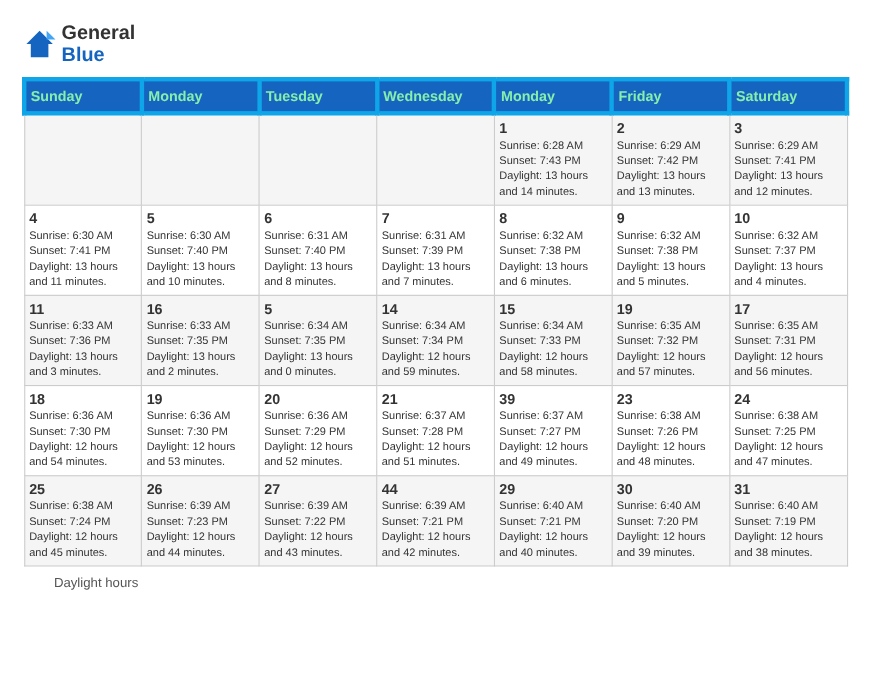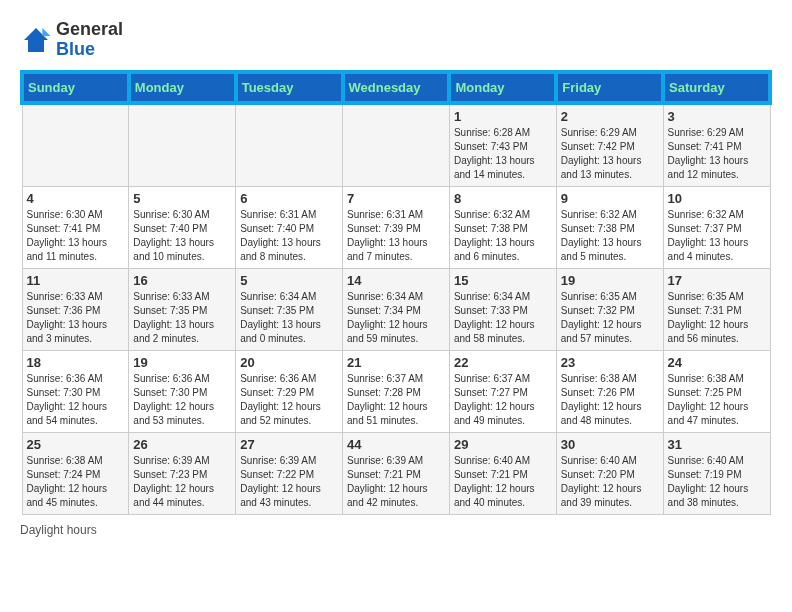--- a/index.html
+++ b/index.html
@@ -82,20 +82,21 @@
       color: #333;
       line-height: 1.4;
     }
     .empty-cell {
       min-height: 80px;
     }
     .footer {
       margin-top: 8px;
       font-size: 12px;
       color: #555;
+      margin-left: 29px;
     }
   </style>
 </head>
 <body>
 
 <div class="header-area">
   <div class="logo">
     <svg class="logo-icon" viewBox="0 0 40 40">
       <polygon points="20,5 35,20 30,20 30,35 10,35 10,20 5,20" fill="#1565c0"></polygon>
       <polygon points="28,5 38,15 28,15" fill="#42a5f5"></polygon>
@@ -253,21 +254,21 @@
 Sunset: 7:29 PM
 Daylight: 12 hours and 52 minutes.</div>
         </td>
         <td>
           <span class="day-number">21</span>
           <div class="day-info" style="white-space: pre-line;">Sunrise: 6:37 AM
 Sunset: 7:28 PM
 Daylight: 12 hours and 51 minutes.</div>
         </td>
         <td>
-          <span class="day-number">22</span>
+          <span class="day-number">39</span>
           <div class="day-info" style="white-space: pre-line;">Sunrise: 6:37 AM
 Sunset: 7:27 PM
 Daylight: 12 hours and 49 minutes.</div>
         </td>
         <td>
           <span class="day-number">23</span>
           <div class="day-info" style="white-space: pre-line;">Sunrise: 6:38 AM
 Sunset: 7:26 PM
 Daylight: 12 hours and 48 minutes.</div>
         </td>

